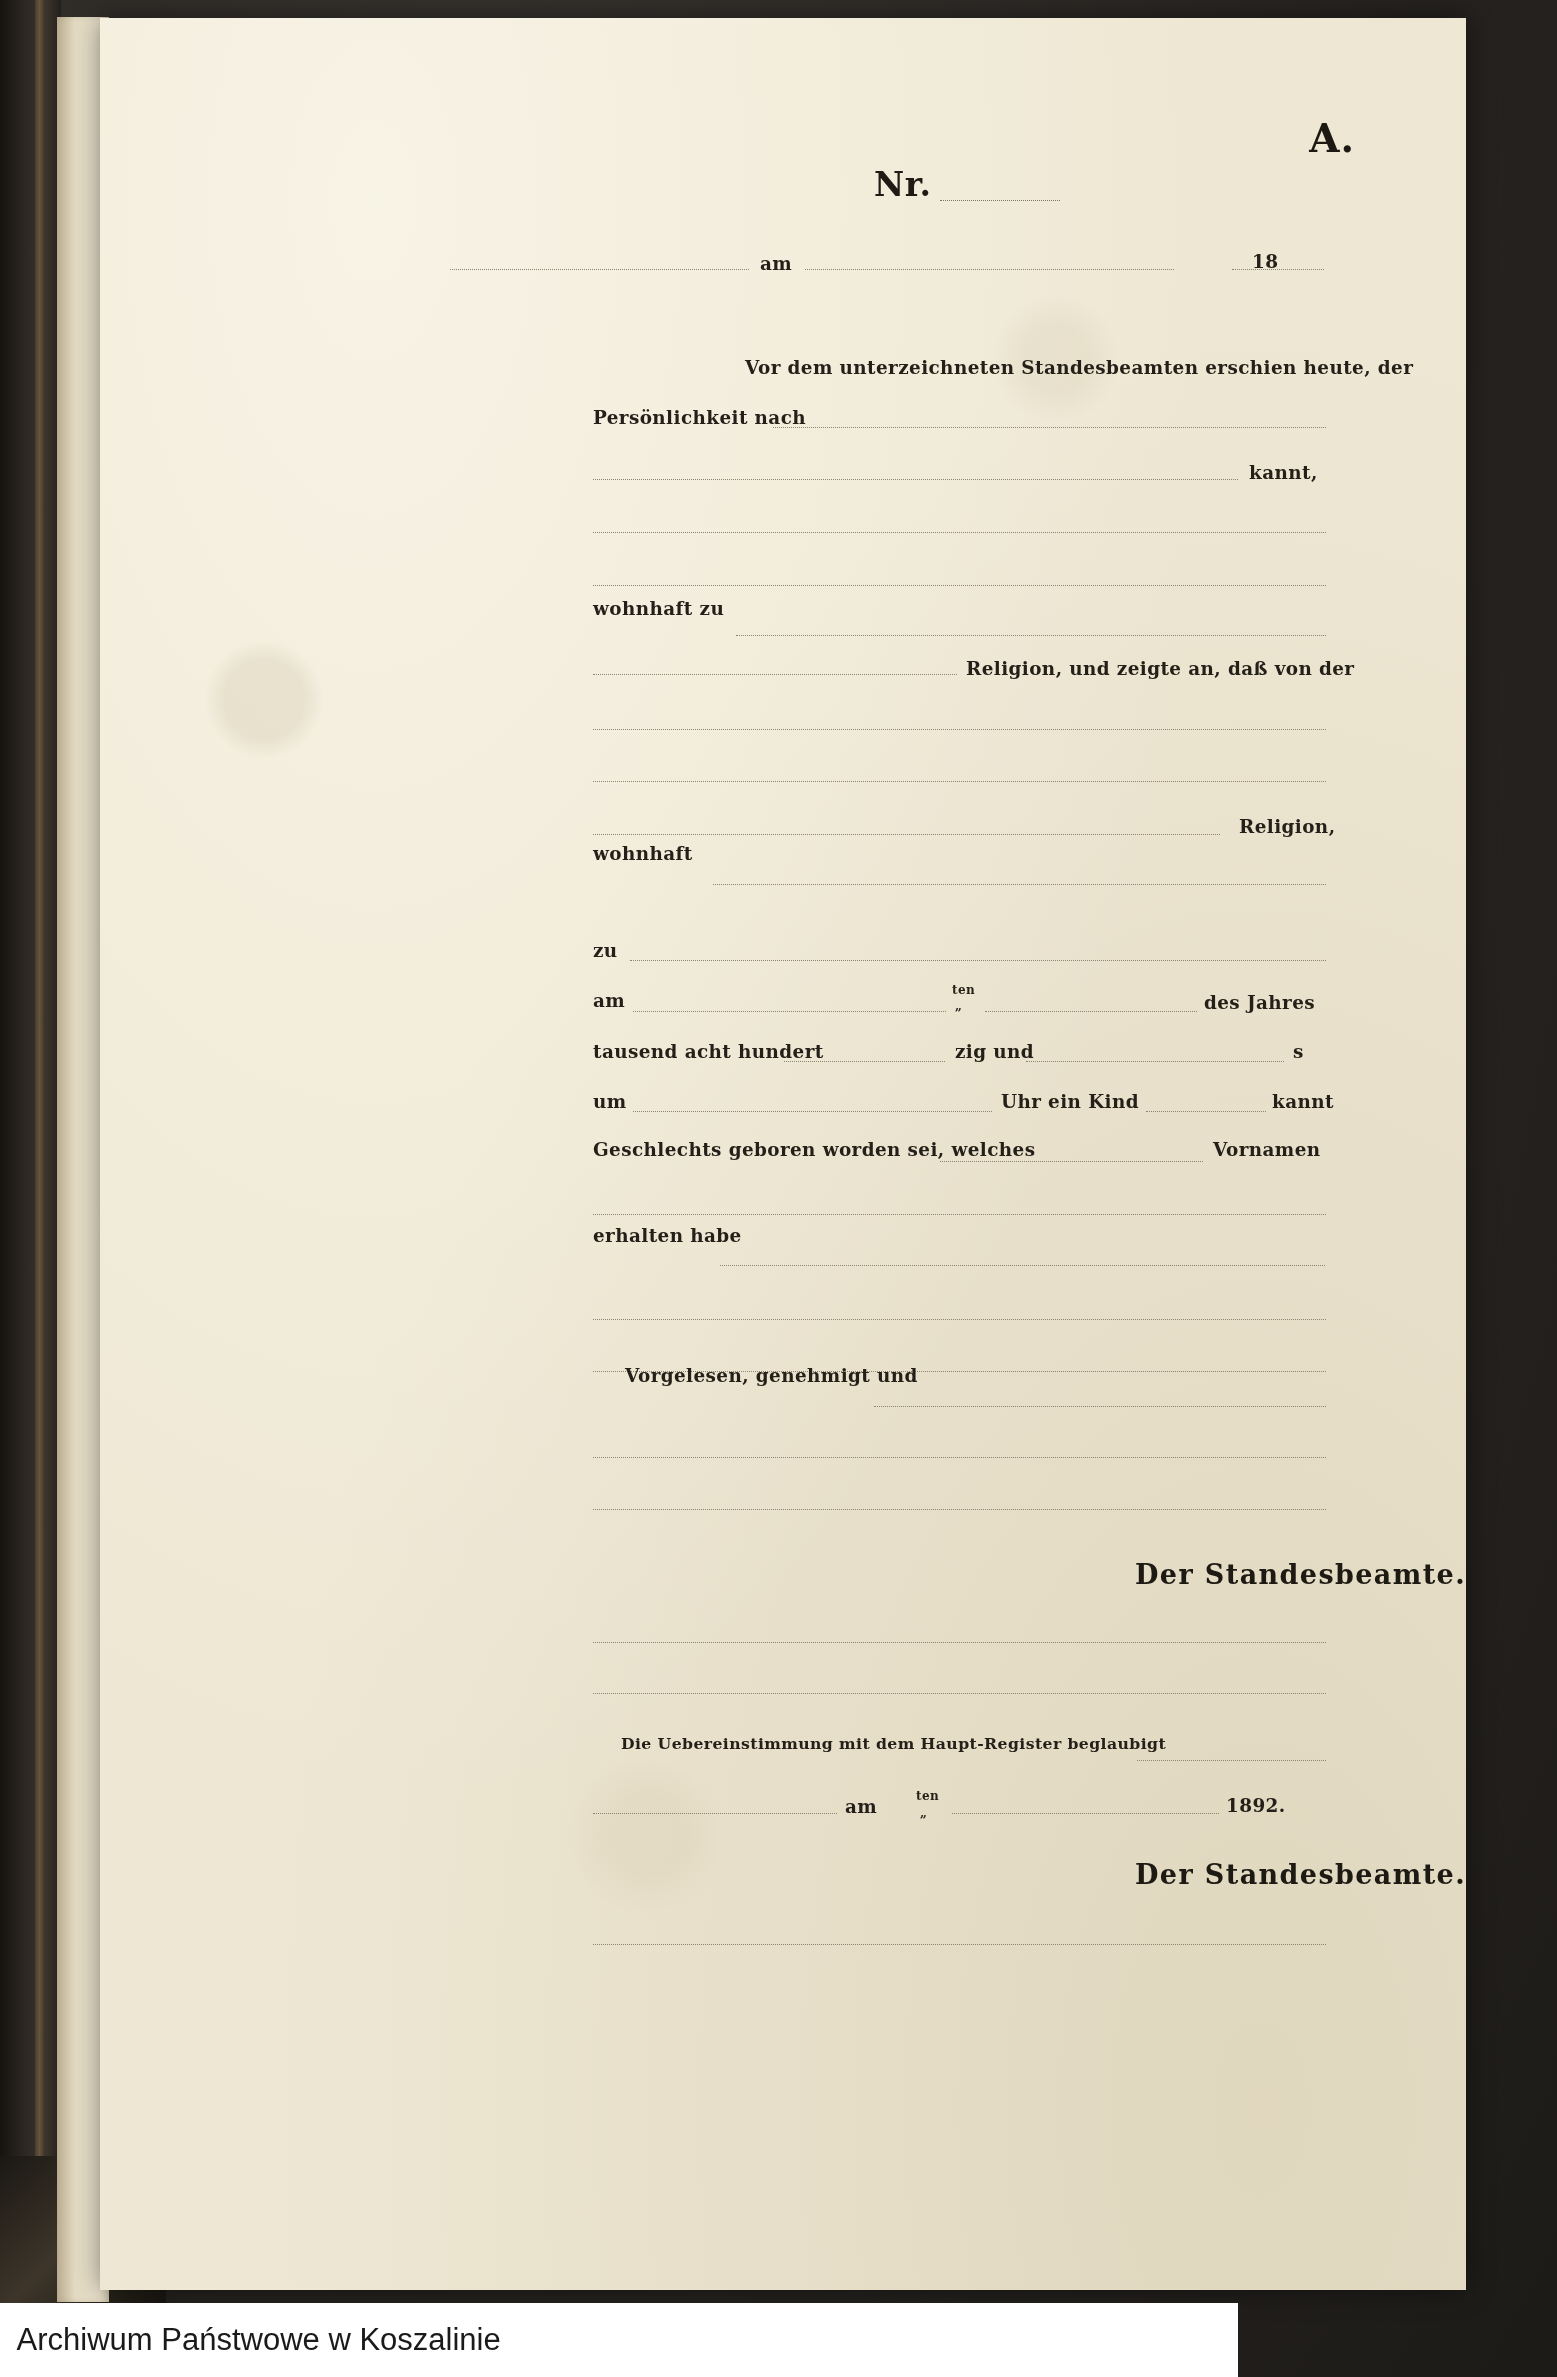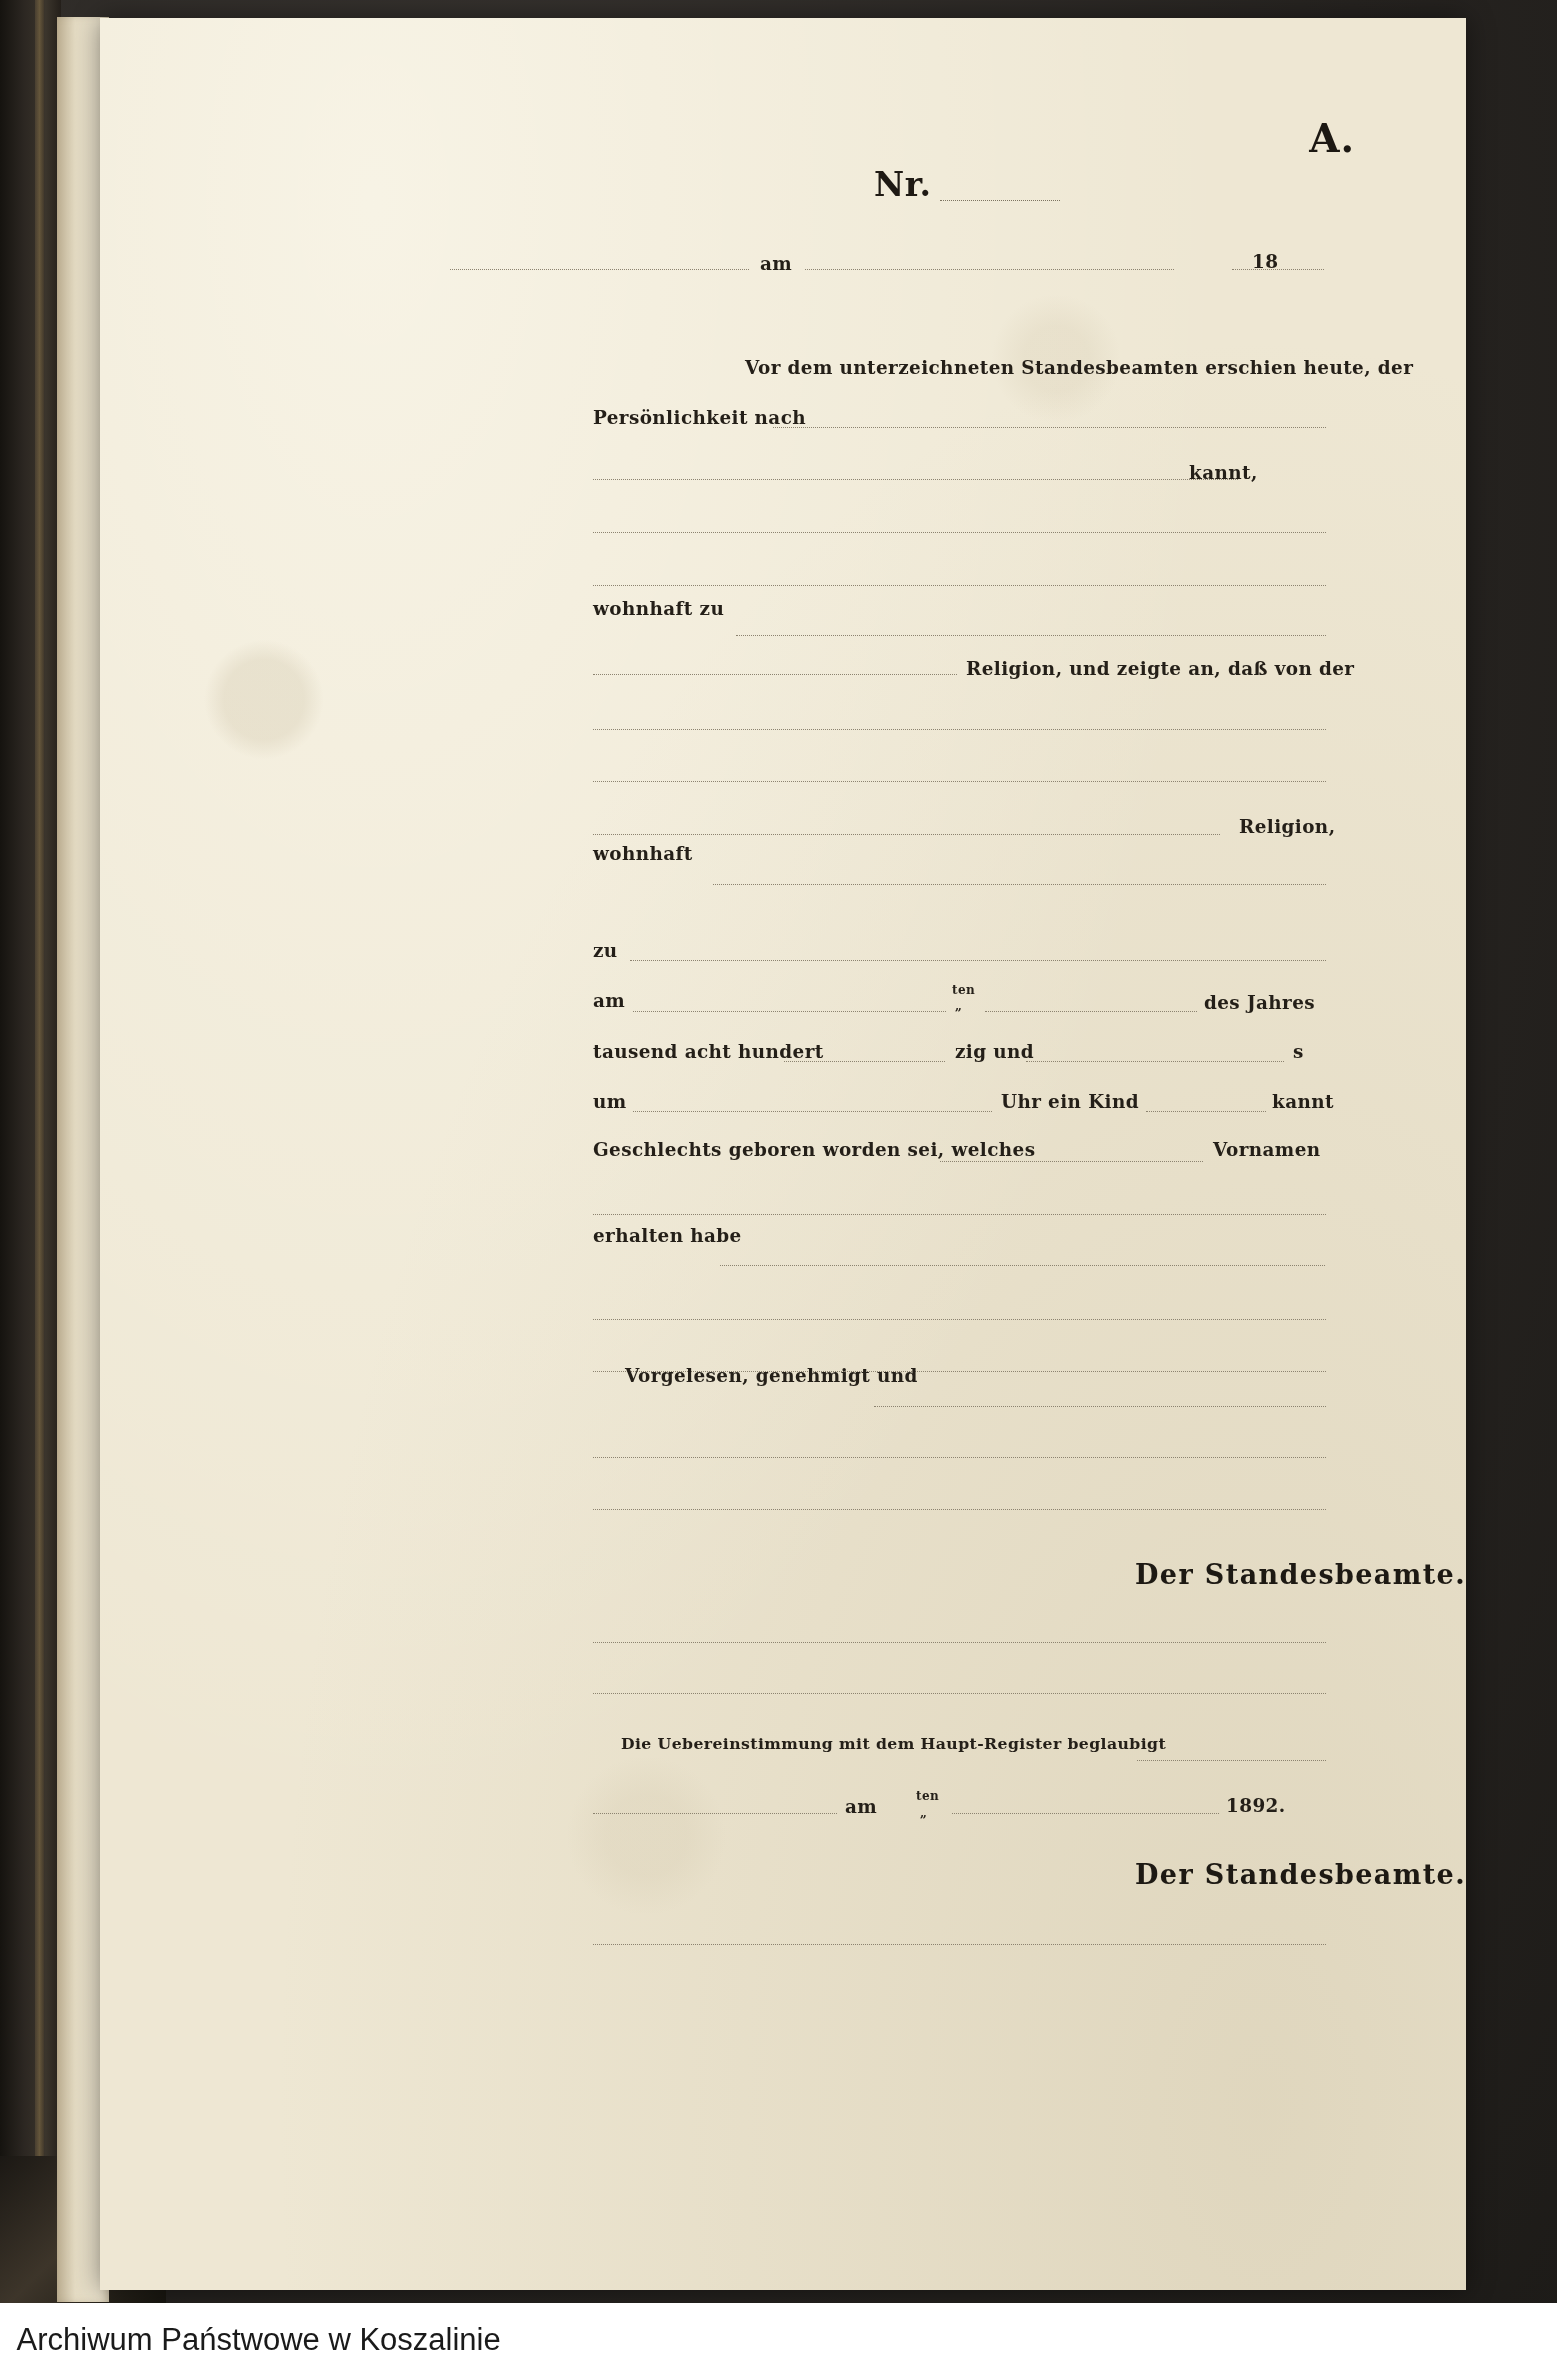--- a/index.html
+++ b/index.html
@@ -138,21 +138,21 @@
     font-weight: 700;
     font-size: 27px;
     color: #1d1913;
     letter-spacing: 1.4px;
   }
 
   
   #watermark {
     position: absolute;
     left: 0; bottom: 0;
-    width: 1557px; height: 74px;
+    width: 1238px; height: 74px;
     background: #ffffff;
     display: flex;
     align-items: center;
   }
   #watermark span {
     font-family: "Liberation Sans", sans-serif;
     font-size: 31px;
     color: #1a1a1a;
     padding-left: 16.6px;
     font-weight: 400;
@@ -179,21 +179,21 @@
     <div class="dots" style="left:705px; top:251px; width:369px;"></div>
     <div class="lbl" style="left:1152px; top:233px;">18</div>
     <div class="dots" style="left:1132px; top:251px; width:92px;"></div>
 
     <div class="lbl" style="left:645px; top:339px;">Vor dem unterzeichneten Standesbeamten erschien heute, der</div>
 
     <div class="lbl" style="left:493px; top:389px;">Persönlichkeit nach</div>
     <div class="dots" style="left:673px; top:409px; width:553px;"></div>
 
     <div class="dots" style="left:493px; top:461px; width:645px;"></div>
-    <div class="lbl" style="left:1089px; top:444px;">kannt,</div>
+    <div class="lbl" style="left:1149px; top:444px;">kannt,</div>
 
     <div class="dots" style="left:493px; top:514px; width:733px;"></div>
     <div class="dots" style="left:493px; top:567px; width:733px;"></div>
 
     <div class="lbl" style="left:493px; top:580px;">wohnhaft zu</div>
     <div class="dots" style="left:636px; top:617px; width:590px;"></div>
 
     <div class="dots" style="left:493px; top:656px; width:364px;"></div>
     <div class="lbl" style="left:866px; top:640px;">Religion, und zeigte an, daß von der</div>
 

